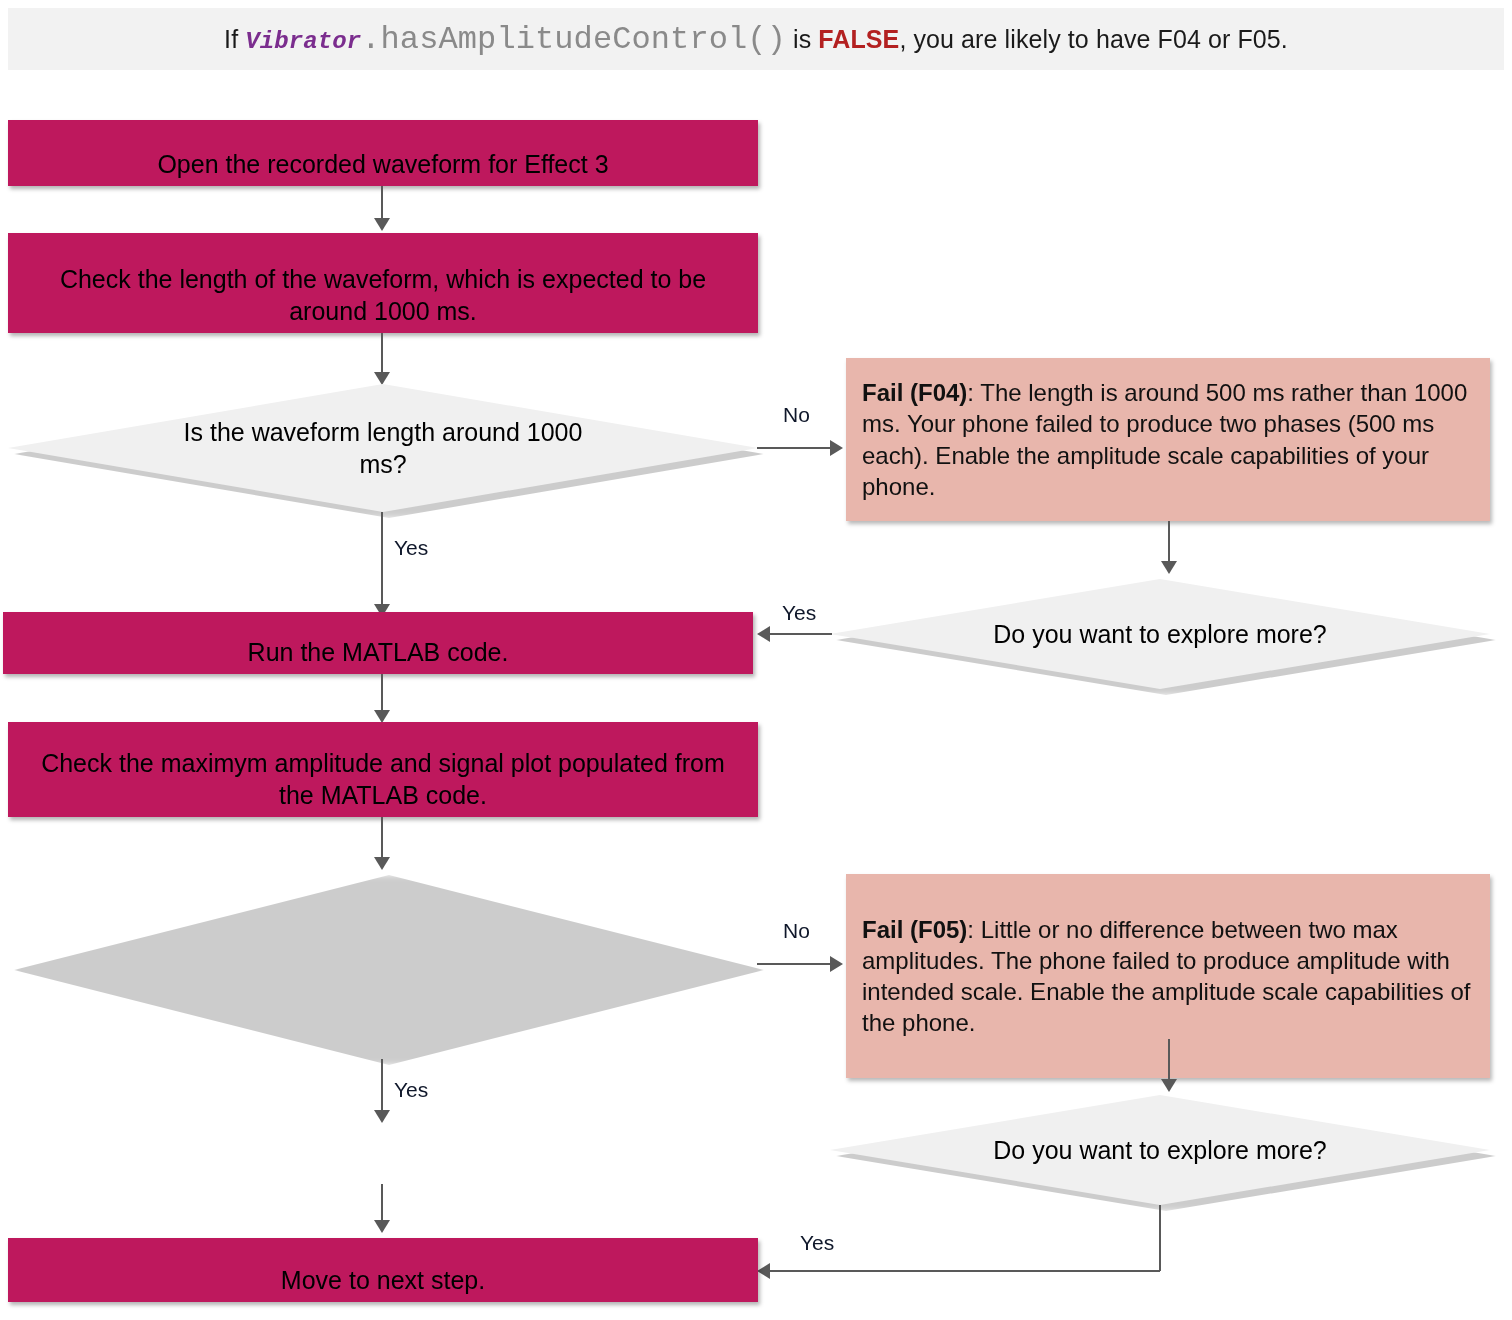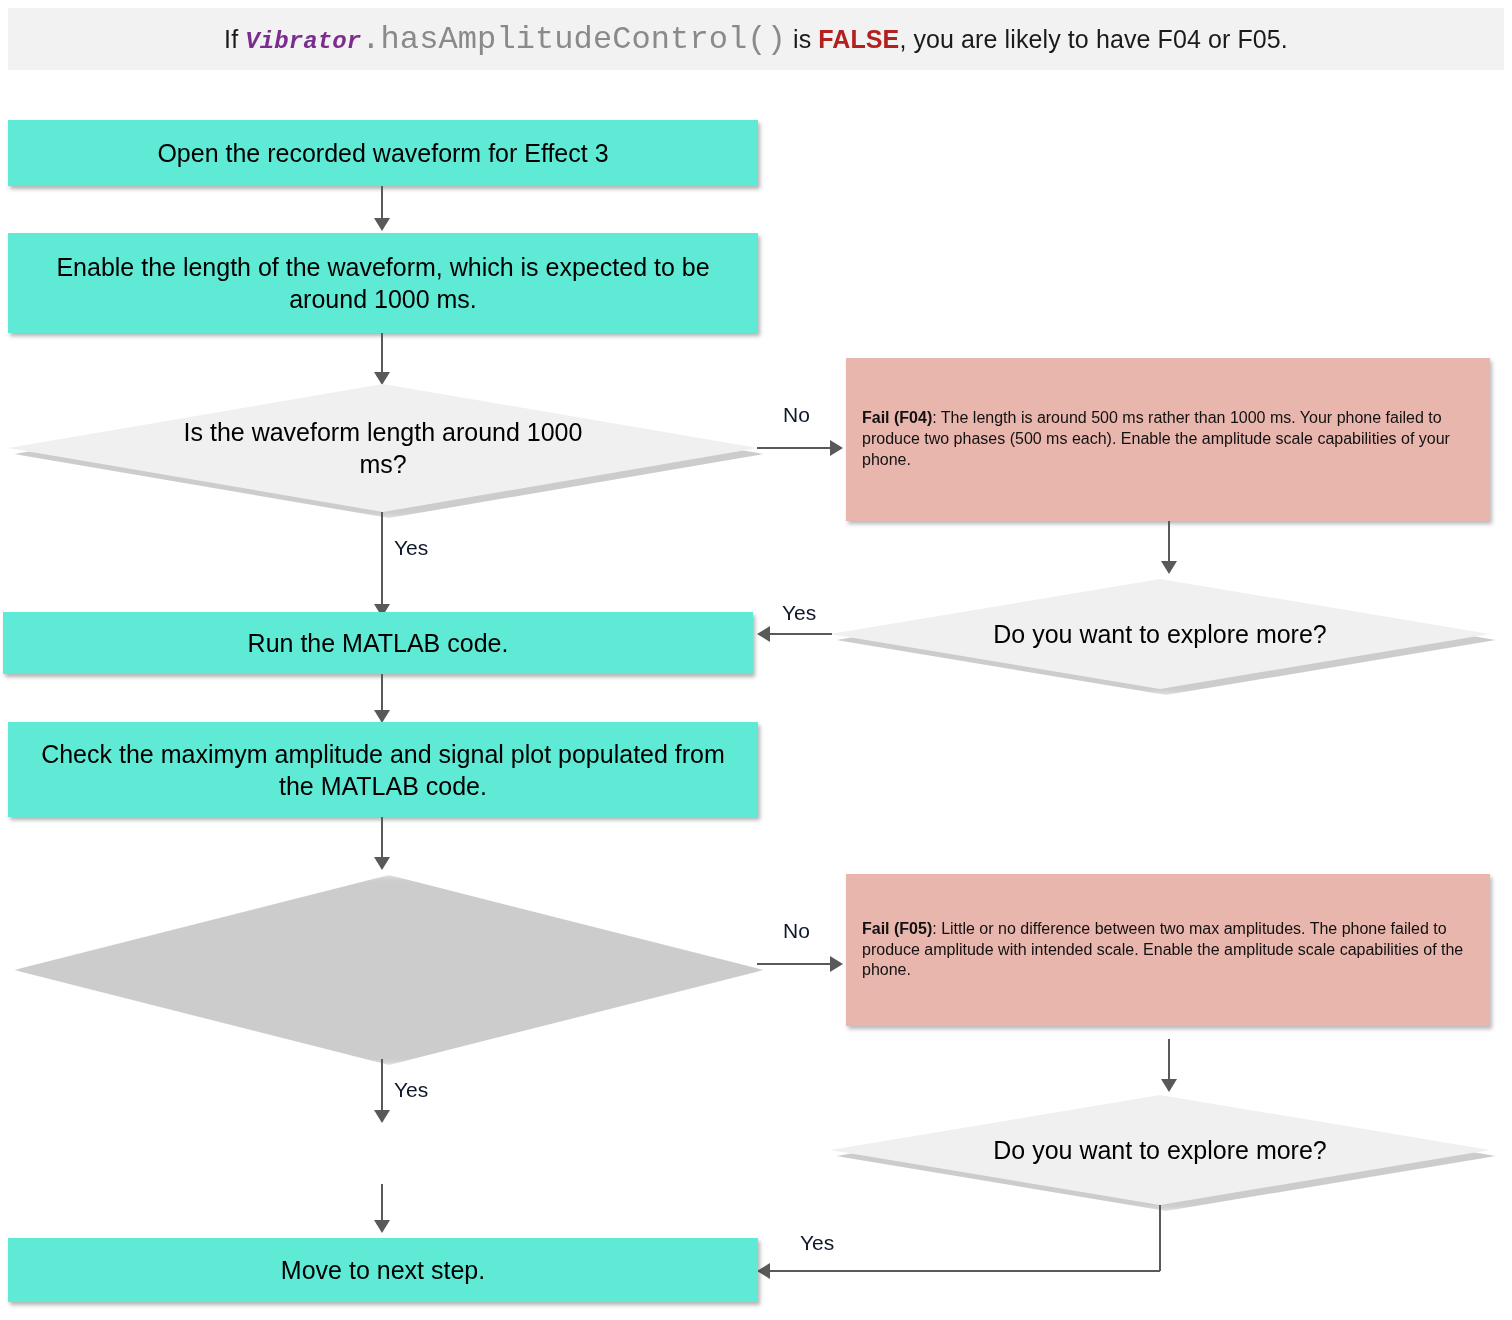--- a/index.html
+++ b/index.html
@@ -51,44 +51,44 @@
   .kw-false {
     font-weight: bold;
     color: #b32020;
   }
 
   
   .node {
     position: absolute;
   }
   .proc {
-    background: #5eead4;
+    background: #be185d;
     box-shadow: 2px 3px 4px rgba(0,0,0,0.30);
     display: flex;
-    align-items: center;
+    align-items: flex-end;
     justify-content: center;
     text-align: center;
     padding: 6px 14px;
   }
   .proc .label {
     font-size: 25px;
     color: #000000;
     line-height: 1.28;
   }
   .fail {
     background: #e8b6ac;
     box-shadow: 2px 3px 4px rgba(0,0,0,0.28);
     display: flex;
     align-items: center;
     justify-content: flex-start;
     text-align: left;
     padding: 8px 16px;
   }
   .fail .label {
-    font-size: 16px;
+    font-size: 24px;
     color: #111111;
     line-height: 1.30;
   }
 
   
   .decision {
     background: #f0f0f0;
     clip-path: polygon(50% 0%, 100% 50%, 50% 100%, 0% 50%);
     display: flex;
     align-items: center;
@@ -160,21 +160,21 @@
   </div>
 
   <div class="node proc" style="left:8px; top:120px; width:750px; height:66px;">
     <span class="label">Open the recorded waveform for Effect 3</span>
   </div>
 
   <div class="vline" style="left:381px; top:186px; height:34px;"></div>
   <div class="arrow-down" style="left:374px; top:218px;"></div>
 
   <div class="node proc" style="left:8px; top:233px; width:750px; height:100px;">
-    <span class="label">Enable the length of the waveform, which is expected to be around 1000 ms.</span>
+    <span class="label">Check the length of the waveform, which is expected to be around 1000 ms.</span>
   </div>
 
   <div class="vline" style="left:381px; top:333px; height:45px;"></div>
   <div class="arrow-down" style="left:374px; top:372px;"></div>
 
   <div class="decision-shadow" style="left:14px; top:390px; width:750px; height:128px;"></div>
   <div class="node decision" style="left:8px; top:384px; width:750px; height:128px;">
     <span class="label">Is the waveform length around 1000 ms?</span>
   </div>
 
@@ -219,21 +219,21 @@
   <div class="decision-shadow" style="left:14px; top:875px; width:750px; height:190px;"></div>
 
   <div class="hline" style="left:757px; top:963px; width:75px;"></div>
   <div class="arrow-right" style="left:830px; top:956px;"></div>
   <div class="edge-label" style="left:783px; top:919px;">No</div>
 
   <div class="vline" style="left:381px; top:1059px; height:58px;"></div>
   <div class="arrow-down" style="left:374px; top:1110px;"></div>
   <div class="edge-label" style="left:394px; top:1078px;">Yes</div>
 
-  <div class="node fail" style="left:846px; top:874px; width:644px; height:152px;">
+  <div class="node fail" style="left:846px; top:874px; width:644px; height:204px;">
     <span class="label"><b class="inline-b">Fail (F05)</b><span>: Little or no difference between two max amplitudes. The phone failed to produce amplitude with intended scale. Enable the amplitude scale capabilities of the phone.</span></span>
   </div>
 
   <div class="vline" style="left:1168px; top:1039px; height:46px;"></div>
   <div class="arrow-down" style="left:1161px; top:1079px;"></div>
 
   <div class="decision-shadow" style="left:836px; top:1101px; width:660px; height:110px;"></div>
   <div class="node decision" style="left:830px; top:1095px; width:660px; height:110px;">
     <span class="label">Do you want to explore more?</span>
   </div>

